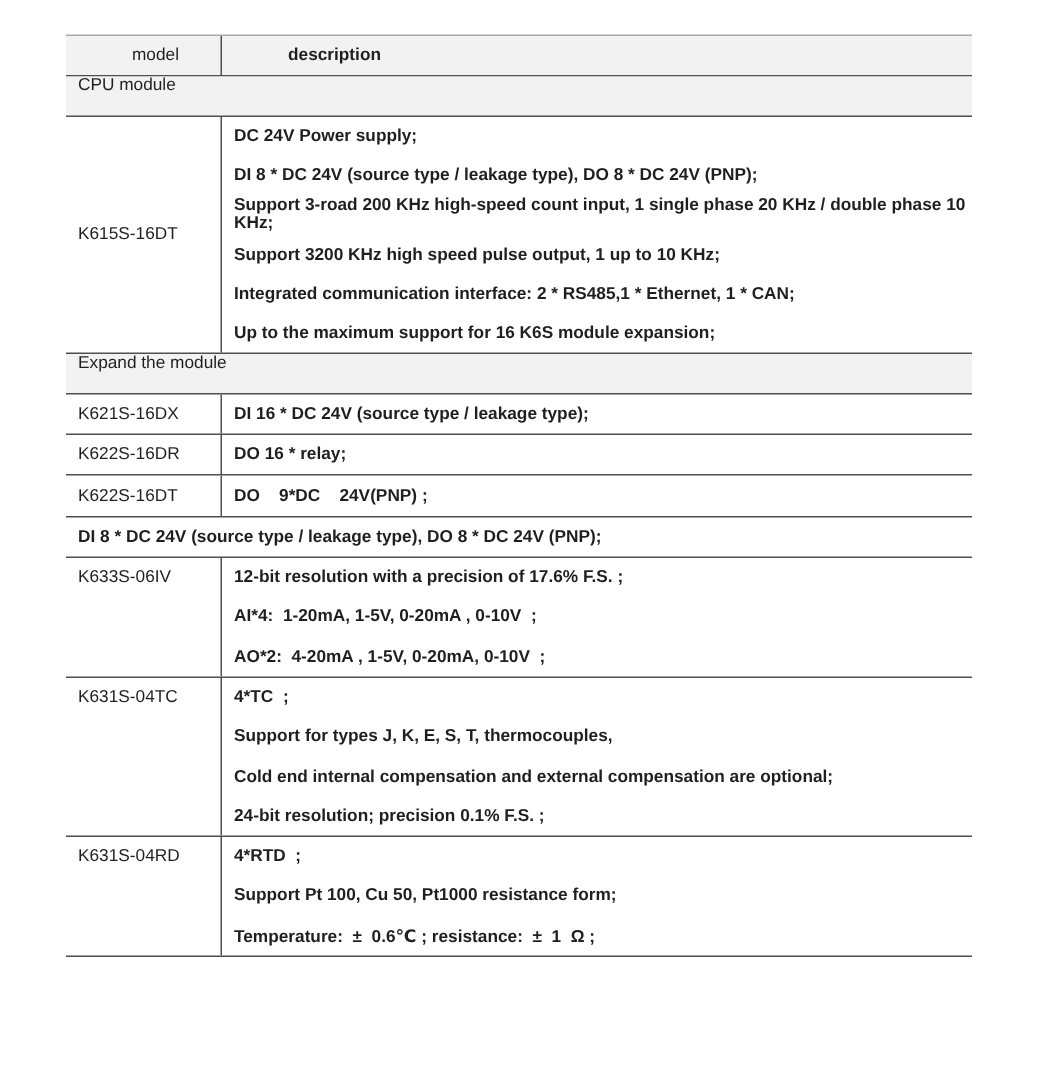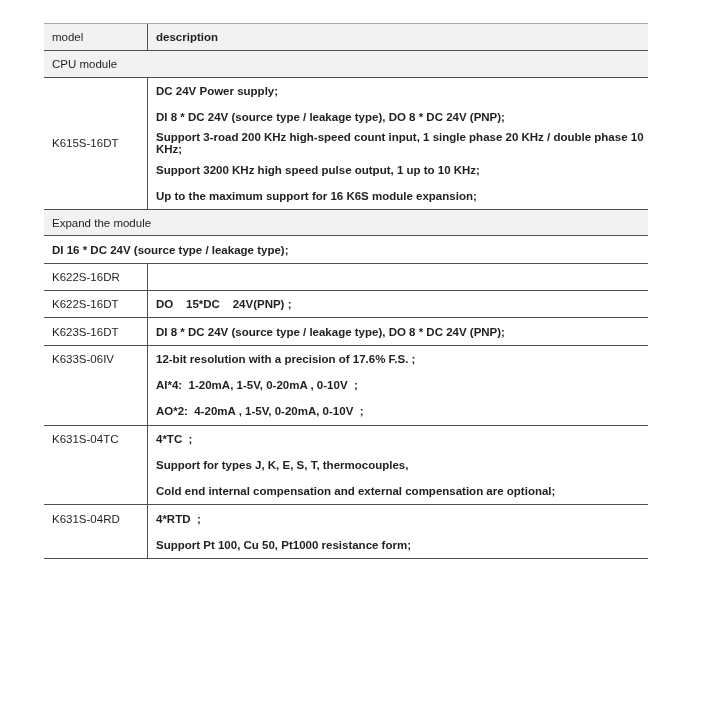--- a/index.html
+++ b/index.html
@@ -29,28 +29,28 @@
   .row.vc .cell.model{justify-content:center;}
   .cell.desc{flex:1;padding-left:8px;display:flex;flex-direction:column;font-weight:bold;}
   .line{
     height:26.3px;display:flex;align-items:center;
     white-space:pre-wrap;
   }
   .section-row{
     background:var(--section_bg,#f2f2f2);
     border-bottom:1px solid var(--border,#4f4f4f);
     box-sizing:border-box;height:26.5px;
-    display:flex;align-items:center;padding-left:8px;
+    display:flex;align-items:flex-start;padding-left:8px;
   }
   .header-row{
     background:var(--header_bg,#f2f2f2);
     border-bottom:1px solid var(--border,#4f4f4f);
     box-sizing:border-box;height:27px;
   }
-  .header-row .line{height:100%;}
+  .header-row .line{height:100%;margin-left:36px;}
   .header-row .cell.model,.header-row .cell.desc{justify-content:center;}
 </style>
 </head>
 <body>
 
 <div class="spec-table">
 
   <div class="row header-row">
     <div class="cell model">
       <div class="line">model</div>
@@ -66,53 +66,57 @@
 
   <div class="row vc">
     <div class="cell model">
       <div class="line">K615S-16DT</div>
     </div>
     <div class="cell desc">
       <div class="line">DC 24V Power supply;</div>
       <div class="line">DI 8 * DC 24V (source type / leakage type), DO 8 * DC 24V (PNP);</div>
       <div class="line">Support 3-road 200 KHz high-speed count input, 1 single phase 20 KHz / double phase 10 KHz;</div>
       <div class="line">Support 3200 KHz high speed pulse output, 1 up to 10 KHz;</div>
+      <div class="line">Integrated communication interface: 2 * RS485,1 * Ethernet, 1 * CAN;</div>
       <div class="line">Up to the maximum support for 16 K6S module expansion;</div>
     </div>
   </div>
 
   <div class="section-row">
     <span>Expand the module</span>
   </div>
 
   <div class="row">
+    <div class="cell model">
+      <div class="line">K621S-16DX</div>
+    </div>
     <div class="cell desc">
       <div class="line">DI 16 * DC 24V (source type / leakage type);</div>
     </div>
   </div>
 
   <div class="row">
     <div class="cell model">
       <div class="line">K622S-16DR</div>
     </div>
+    <div class="cell desc">
+      <div class="line">DO 16 * relay;</div>
+    </div>
   </div>
 
   <div class="row">
     <div class="cell model">
       <div class="line">K622S-16DT</div>
     </div>
     <div class="cell desc">
-      <div class="line">DO    15*DC    24V(PNP) ;</div>
+      <div class="line">DO    9*DC    24V(PNP) ;</div>
     </div>
   </div>
 
   <div class="row">
-    <div class="cell model">
-      <div class="line">K623S-16DT</div>
-    </div>
     <div class="cell desc">
       <div class="line">DI 8 * DC 24V (source type / leakage type), DO 8 * DC 24V (PNP);</div>
     </div>
   </div>
 
 
   <div class="row">
     <div class="cell model">
       <div class="line">K633S-06IV</div>
     </div>
@@ -124,26 +128,28 @@
   </div>
 
   <div class="row">
     <div class="cell model">
       <div class="line">K631S-04TC</div>
     </div>
     <div class="cell desc">
       <div class="line">4*TC  ;</div>
       <div class="line">Support for types J, K, E, S, T, thermocouples,</div>
       <div class="line">Cold end internal compensation and external compensation are optional;</div>
+      <div class="line">24-bit resolution; precision 0.1% F.S. ;</div>
     </div>
   </div>
 
   <div class="row">
     <div class="cell model">
       <div class="line">K631S-04RD</div>
     </div>
     <div class="cell desc">
       <div class="line">4*RTD  ;</div>
       <div class="line">Support Pt 100, Cu 50, Pt1000 resistance form;</div>
+      <div class="line">Temperature:  ±  0.6℃ ; resistance:  ±  1  Ω ;</div>
     </div>
   </div>
 
 </div>
 
 </body></html>

